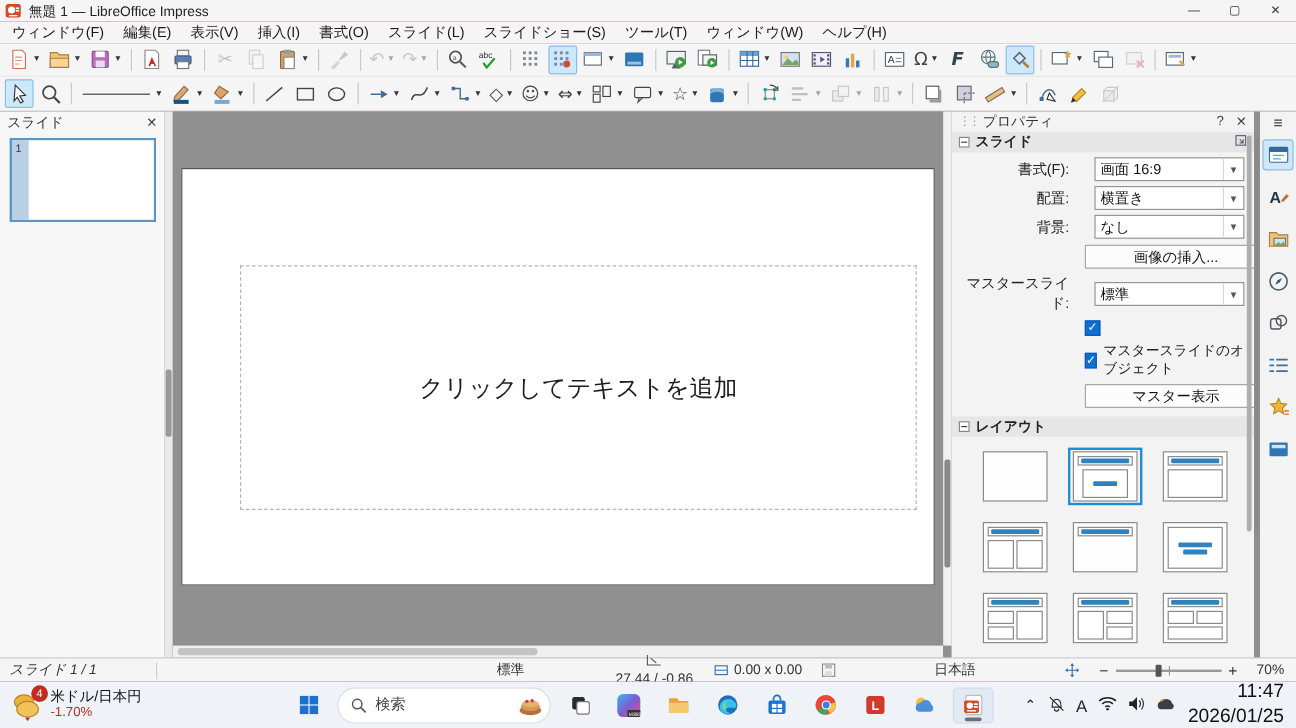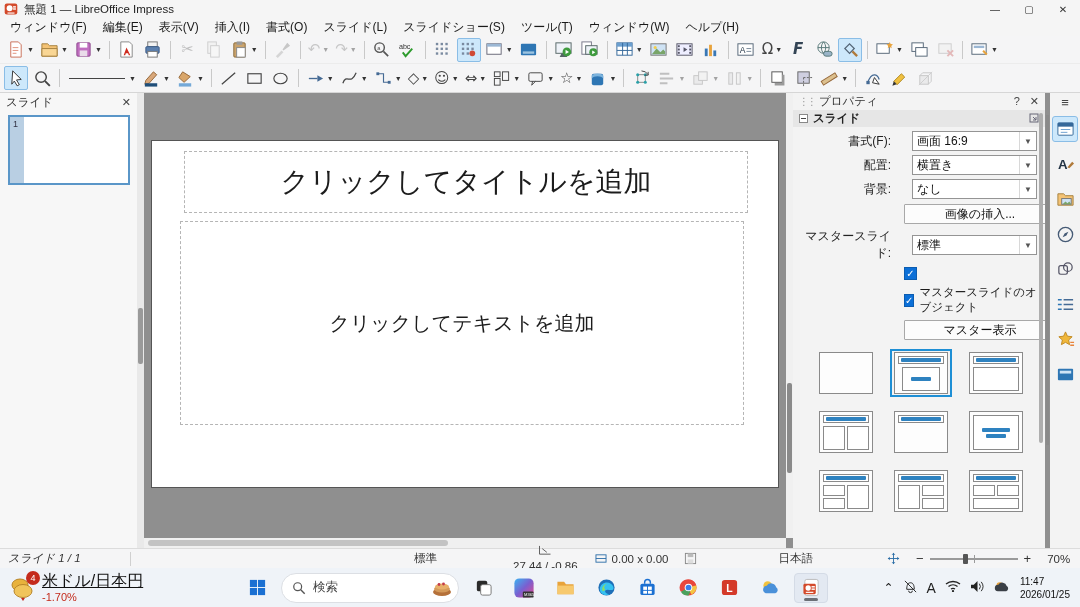--- a/index.html
+++ b/index.html
@@ -48,21 +48,21 @@
   .thumb-num { width:14px; background:#b9cfe3; font-size:9px; color:#334; padding:2px 0 0 3px; }
   .thumb-slide { flex:1; background:#fff; }
   .splitter { position:absolute; left:137px; top:0; width:7px; height:455px; background:#e9e9e9; }
   .splitter .grip { position:absolute; left:1px; top:215px; width:5px; height:56px; background:#9a9a9a; border-radius:2px; }
 
   
   .editor { position:absolute; left:144px; top:0; width:642px; height:455px; background:#8f8f8f; overflow:hidden; }
   .slide { position:absolute; left:7px; top:47px; width:628px; height:348px; background:#fff; border:1px solid #555; }
   .ph { position:absolute; border:1px dashed #b5b5b5; display:flex; align-items:center; justify-content:center; }
   .ph.title { left:32px; top:10px; width:564px; height:62px; font-size:28px; color:#1c1c1c; }
-  .ph.content { left:28px; top:80px; width:564px; height:204px; font-size:20px; color:#1c1c1c; }
+  .ph.content { left:48px; top:80px; width:564px; height:204px; font-size:20px; color:#1c1c1c; }
   .hscroll { position:absolute; left:0; bottom:0; width:642px; height:10px; background:#f0f0f0; }
   .hscroll .thumb { position:absolute; left:4px; top:2px; width:300px; height:6px; background:#c3c3c3; border-radius:3px; }
   .vscroll { position:absolute; left:786px; top:0; width:7px; height:445px; background:#f0f0f0; }
   .vscroll .thumb { position:absolute; left:1px; top:290px; width:5px; height:90px; background:#8a8a8a; border-radius:2px; }
 
   
   .props { position:absolute; left:793px; top:0; width:252px; height:455px; background:#f3f3f3; overflow:hidden; }
   .props-head { height:17px; display:flex; align-items:center; padding:0 6px; font-size:11.5px; color:#333; }
   .props-head .grip { color:#999; margin-right:4px; letter-spacing:-2px; font-size:10px; }
   .props-head .hh { margin-left:auto; display:flex; gap:10px; color:#444; font-size:11px; }
@@ -114,34 +114,34 @@
   .zs-btn { font-size:13px; color:#333; }
 
   
   .taskbar { position:absolute; left:0; top:568px; width:1080px; height:39px; background:#eff3f8;
     display:flex; align-items:center; }
   .widget { display:flex; align-items:center; gap:6px; padding-left:10px; width:240px; }
   .coins { position:relative; width:26px; height:26px; }
   .badge { position:absolute; right:-4px; top:-4px; min-width:14px; height:14px; border-radius:7px;
     background:#c42b1c; color:#fff; font-size:9px; line-height:14px; text-align:center; padding:0 2px; }
   .widget .lines { display:flex; flex-direction:column; line-height:1.25; }
-  .widget .l1 { font-size:16px; color:#111;text-decoration:underline; }
+  .widget .l1 { font-size:12px; color:#111; }
   .widget .l2 { font-size:11px; color:#c42b1c; display:flex; align-items:flex-end; gap:2px; }
   .tb-center { display:flex; align-items:center; gap:7px; }
   .tb-app { width:34px; height:30px; display:flex; align-items:center; justify-content:center;
     border-radius:4px; position:relative; }
   .tb-app.active-app { background:#e3e9f2; border:1px solid #d4dbe6; }
   .tb-app.active-app::after { content:""; position:absolute; bottom:1px; left:50%; transform:translateX(-50%);
     width:14px; height:3px; border-radius:2px; background:#6b6f76; }
   .searchpill { width:178px; height:30px; background:#fff; border:1px solid #dcdfe4; border-radius:15px;
     display:flex; align-items:center; padding:0 4px 0 10px; gap:7px; }
   .searchpill .ph-text { color:#444; font-size:12.5px; flex:1; }
   .tray { margin-left:auto; display:flex; align-items:center; gap:9px; padding-right:10px; }
   .tray .glyph { font-size:12px; color:#222; }
-  .clock { font-size:10px; color:#111; line-height:1.3; }
+  .clock { text-align:right; font-size:16px; color:#111; line-height:1.3; }
 </style>
 </head>
 <body>
 
 <div class="app">
 
   <div class="titlebar">
     <span class="appicon">
       <svg viewBox="0 0 20 20" width="14" height="14">
           <rect x="1" y="2" width="18" height="16" rx="3" fill="#d3492a"></rect>
@@ -607,21 +607,20 @@
         <div class="thumb-slide"></div>
       </div>
     </div>
 
     <div class="splitter">
         <div class="grip"></div>
       </div>
 
     <div class="editor">
       <div class="slide">
-        <div class="ph title">クリックしてタイトルを追加</div>
         <div class="ph content">クリックしてテキストを追加</div>
       </div>
       <div class="hscroll">
           <div class="thumb"></div>
         </div>
     </div>
     <div class="vscroll">
         <div class="thumb"></div>
       </div>
 
@@ -689,20 +688,24 @@
           <div class="cb-row">
             <span class="cb">✓</span>
             <span>マスタースライドのオブジェクト</span>
           </div>
         </div>
 
       <div class="btn-row">
           <div class="pbtn" style="width:152px;">マスター表示</div>
         </div>
 
+      <div class="sec-head" style="margin-top:7px;">
+        <span class="collapse-box"></span>
+        <span>レイアウト</span>
+      </div>
 
       <div class="layout-grid" id="layout-grid">
           <div class="layout-item">
             <span class="lp"></span>
           </div>
           <div class="layout-item selected">
             <span class="lp">
               <span class="bx" style="left:3px;top:3px;width:46px;height:8px"></span>
               <span class="bl" style="left:6px;top:5px;width:40px"></span>
               <span class="bx" style="left:7px;top:14px;width:38px;height:24px"></span>

